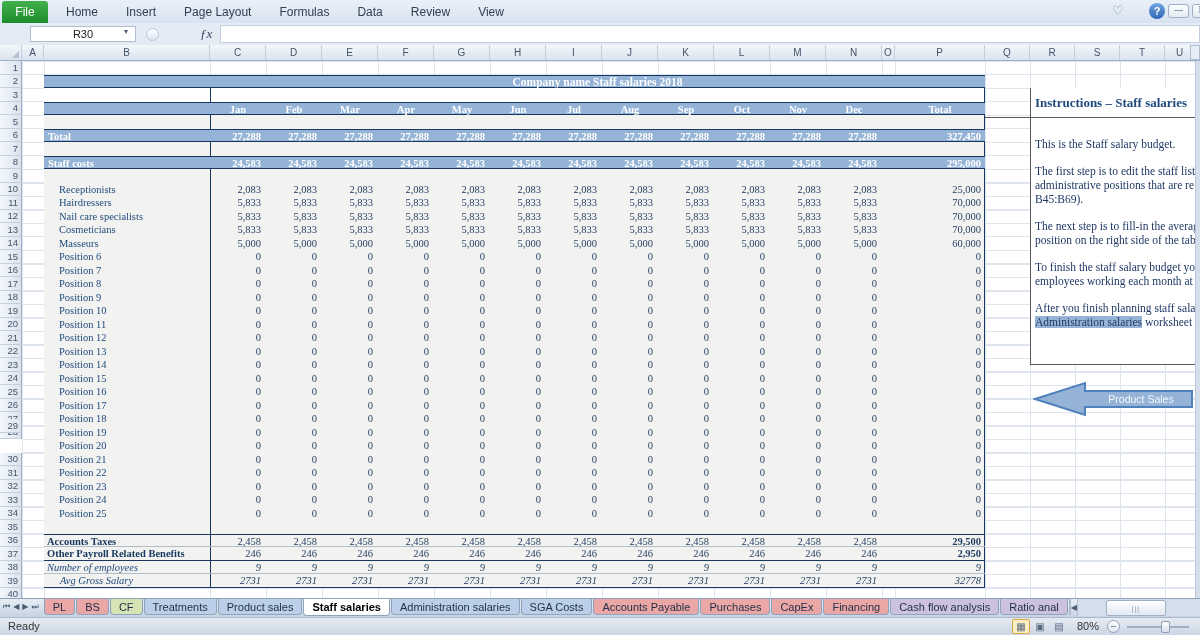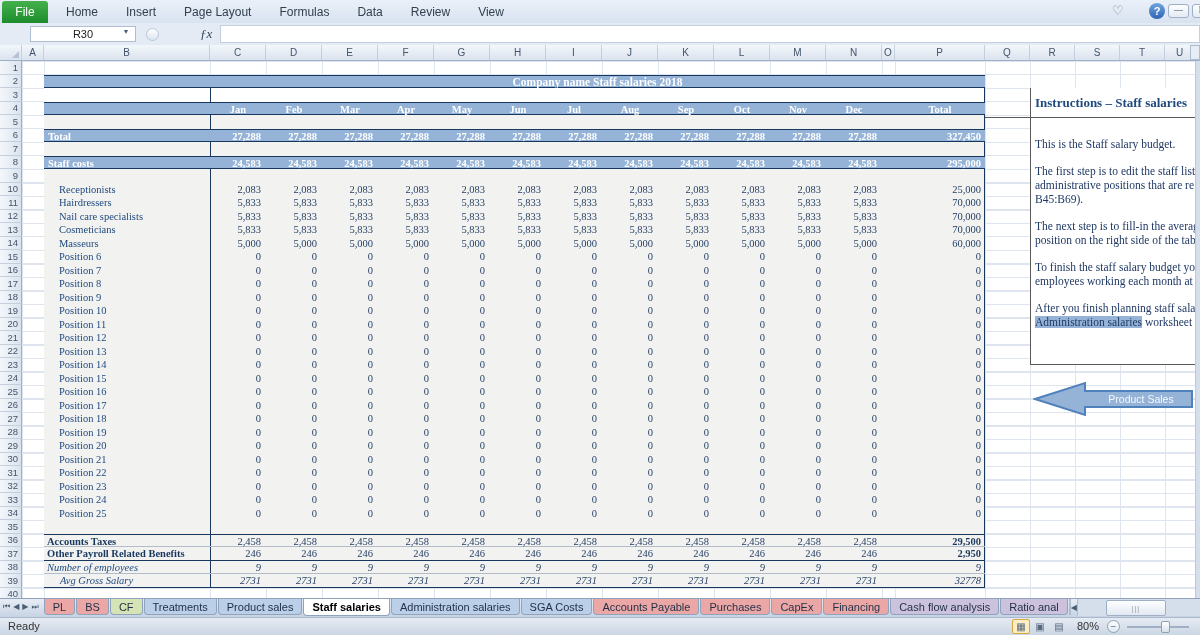--- a/index.html
+++ b/index.html
@@ -787,21 +787,21 @@
       <div class="rowcell" style="top: 259px;">19</div>
       <div class="rowcell" style="top: 272.5px;">20</div>
       <div class="rowcell" style="top: 286px;">21</div>
       <div class="rowcell" style="top: 299.5px;">22</div>
       <div class="rowcell" style="top: 313px; text-align: center;">23</div>
       <div class="rowcell" style="top: 326.5px;">24</div>
       <div class="rowcell" style="top: 340px;">25</div>
       <div class="rowcell" style="top: 353.5px;">26</div>
       <div class="rowcell" style="top: 367px;">27</div>
       <div class="rowcell" style="top: 380.5px;">28</div>
-      <div class="rowcell" style="top: 394px;">29</div>
+      <div class="rowcell" style="top: 374px;">29</div>
       <div class="rowcell" style="top: 407.5px;">30</div>
       <div class="rowcell" style="top: 421px;">31</div>
       <div class="rowcell" style="top: 434.5px;">32</div>
       <div class="rowcell" style="top: 448px;">33</div>
       <div class="rowcell" style="top: 461.5px;">34</div>
       <div class="rowcell" style="top: 475px;">35</div>
       <div class="rowcell" style="top: 488.5px;">36</div>
       <div class="rowcell" style="top: 502px;">37</div>
       <div class="rowcell" style="top: 515.5px;">38</div>
       <div class="rowcell" style="top: 529px;">39</div>

